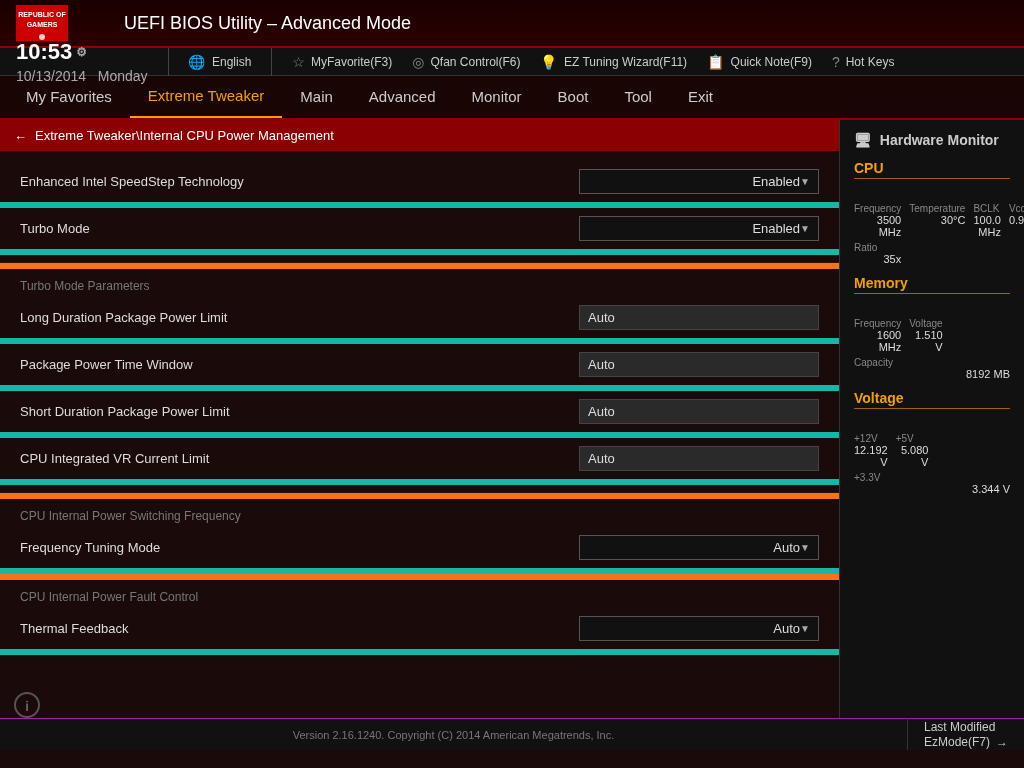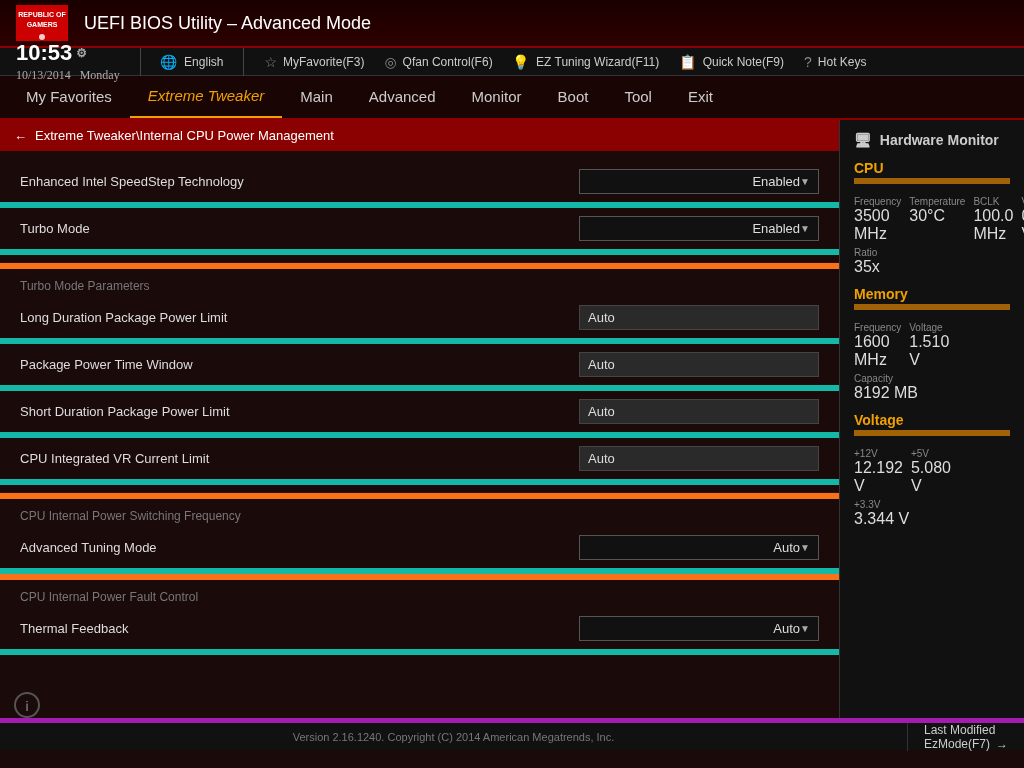--- a/index.html
+++ b/index.html
@@ -37,20 +37,21 @@
       font-size: 9px;
       color: white;
       font-weight: bold;
       line-height: 1.2;
       text-align: center;
     }
     .header-title {
       color: white;
       font-size: 18px;
       font-weight: 400;
+      margin-left: 40px;
     }
 
     
     .toolbar {
       background: #111;
       border-bottom: 1px solid #333;
       display: flex;
       align-items: center;
       padding: 0 16px;
       height: 28px;
@@ -62,23 +63,22 @@
       line-height: 1.3;
     }
     .datetime .time {
       font-size: 22px;
       font-weight: bold;
       display: flex;
       align-items: center;
       gap: 4px;
     }
     .datetime .date {
-      font-size: 12px;
+      font-size: 14px;
       color: #aaa;
-      font-family: Liberation Serif, serif;
     }
     .gear-icon { font-size: 12px; color: #aaa; cursor: pointer; }
 
     .toolbar-sep { width: 1px; height: 28px; background: #444; }
 
     .toolbar-btn {
       display: flex;
       align-items: center;
       gap: 6px;
       color: #ccc;
@@ -103,21 +103,20 @@
       padding: 0 18px;
       height: 44px;
       display: flex;
       align-items: center;
       cursor: pointer;
       white-space: nowrap;
     }
     .nav-item.active {
       color: #f0a000;
       border-bottom: 2px solid #f0a000;
-      font-style: italic;
     }
 
     
     .layout {
       display: flex;
       height: calc(768px - 48px - 42px - 44px - 36px);
     }
 
     .main-content {
       flex: 1;
@@ -200,49 +199,50 @@
       margin-bottom: 12px;
       display: flex;
       align-items: center;
       gap: 8px;
     }
 
     .hw-section-title {
       color: #f0a000;
       font-size: 14px;
       font-weight: 600;
-      margin: 10px 0 12px;
-      border-bottom: 6px solid #a16207;
+      margin: 10px 0 24px;
+      border-bottom: 1px solid #a16207;
       padding-bottom: 2px;
     }
 
     .hw-grid {
       display: grid;
       grid-template-columns: 1fr 1fr 1fr 1fr;
       gap: 4px 8px;
       margin-bottom: 6px;
     }
 
     .hw-item-label {
       font-size: 10px;
       color: #888;
     }
     .hw-item-value {
-      font-size: 16px;
+      font-size: 11px;
       color: #ddd;
+      text-align: right;
     }
     .hw-item-wide {
       grid-column: 1 / -1;
     }
 
     
     .footer {
       height: 32px;
       background: #111;
-      border-top: 5px solid #a21caf;
+      border-top: 1px solid #a21caf;
       display: flex;
       align-items: center;
     }
     .footer-main {
       flex: 1;
       text-align: center;
       font-size: 11px;
       color: #777;
     }
     .footer-right {
@@ -427,21 +427,21 @@
         <div class="input-auto">
           <span>Auto</span>
         </div>
       </div>
 
       <div class="separator"></div>
 
       <div class="section-header">CPU Internal Power Switching Frequency</div>
 
       <div class="setting-row">
-        <span class="setting-label">Advanced Tuning Mode</span>
+        <span class="setting-label">Frequency Tuning Mode</span>
         <div class="dropdown">
           <span>Auto</span>
           <span class="dropdown-arrow">▼</span>
         </div>
       </div>
 
       <div class="section-header">CPU Internal Power Fault Control</div>
 
       <div class="setting-row">
         <span class="setting-label">Thermal Feedback</span>

